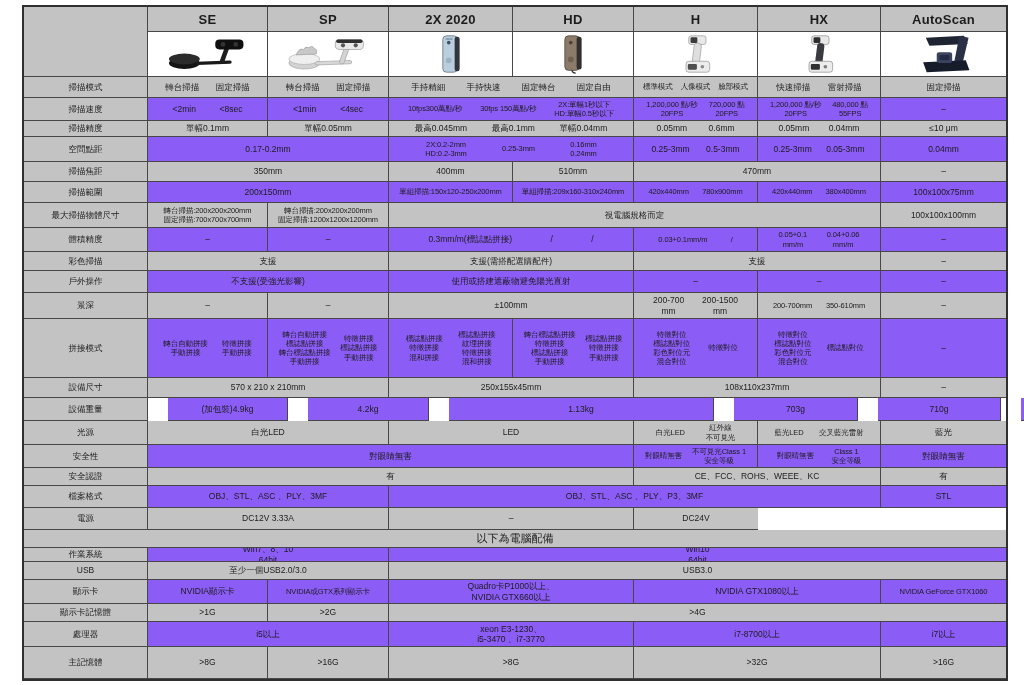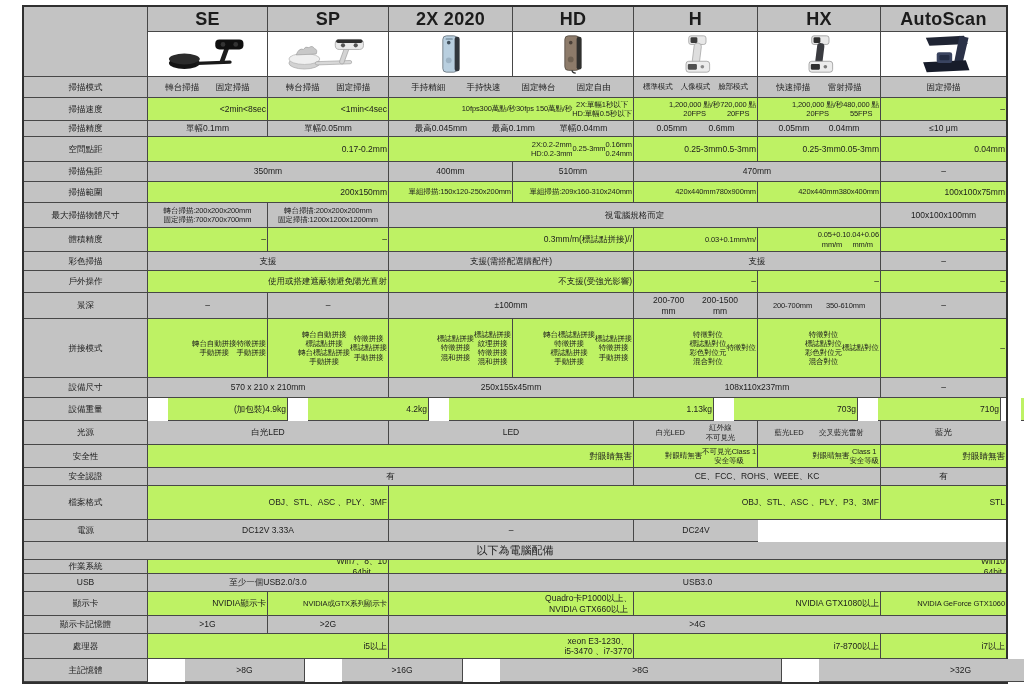--- a/index.html
+++ b/index.html
@@ -13,25 +13,25 @@
     --cols:124px 120px 121px 124px 121px 124px 123px 125px;
   }
   .row{display:grid;grid-template-columns:var(--cols);}
   .cell{
     border-right:1px solid #474747;border-bottom:1px solid #474747;
     box-sizing:border-box;display:flex;align-items:center;justify-content:space-evenly;
     overflow:hidden;padding:0 1px;
   }
   .row .cell:last-child{border-right:none;}
   .gray{background:#c3c3c3;}
-  .white{background:#bef264;justify-content:flex-end;}
+  .white{background:#8b5cf6;}
   .lbl{background:#c3c3c3;font-size:8.5px;justify-content:center;text-align:center;}
   .no-bottom{border-bottom:none;}
   .hdr{background:#c3c3c3;}
-  .hdr-text{font-size:18px;font-weight:700;letter-spacing:.3px;}
+  .hdr-text{font-size:13px;font-weight:700;letter-spacing:.3px;}
   .img-cell{background:#ffffff;}
   .item{display:flex;flex-direction:column;align-items:center;justify-content:center;text-align:center;}
   .line{font-size:8.5px;line-height:1.22;white-space:nowrap;}
   .compact .line{font-size:7.5px;letter-spacing:-0.1px;}
   .section-cell{grid-column:1 / -1;justify-content:center;}
   .section-cell .line{font-size:11px;}
   svg{display:block;}
 </style>
 </head>
 <body>
@@ -514,26 +514,26 @@
           <div class="line">–</div>
         </div>
       </div>
     </div>
     <div class="row" style="height: 22px;">
       <div class="cell lbl">
         <div class="line">戶外操作</div>
       </div>
       <div class="cell data white" style="grid-column: span 2;">
         <div class="item">
+          <div class="line">不支援(受強光影響)</div>
+        </div>
+      </div>
+      <div class="cell data white" style="grid-column: span 2;">
+        <div class="item">
           <div class="line">使用或搭建遮蔽物避免陽光直射</div>
-        </div>
-      </div>
-      <div class="cell data white" style="grid-column: span 2;">
-        <div class="item">
-          <div class="line">不支援(受強光影響)</div>
         </div>
       </div>
       <div class="cell data white">
         <div class="item">
           <div class="line">–</div>
         </div>
       </div>
       <div class="cell data white">
         <div class="item">
           <div class="line">–</div>
@@ -812,21 +812,21 @@
         <div class="item">
           <div class="line">CE、FCC、ROHS、WEEE、KC</div>
         </div>
       </div>
       <div class="cell data gray">
         <div class="item">
           <div class="line">有</div>
         </div>
       </div>
     </div>
-    <div class="row" style="height: 34px;">
+    <div class="row" style="height: 22px;">
       <div class="cell lbl">
         <div class="line">檔案格式</div>
       </div>
       <div class="cell data white" style="grid-column: span 2;">
         <div class="item">
           <div class="line">OBJ、STL、ASC 、PLY、3MF</div>
         </div>
       </div>
       <div class="cell data white" style="grid-column: span 4;">
         <div class="item">
@@ -968,21 +968,21 @@
         <div class="item">
           <div class="line">i7-8700以上</div>
         </div>
       </div>
       <div class="cell data white">
         <div class="item">
           <div class="line">i7以上</div>
         </div>
       </div>
     </div>
-    <div class="row" style="height: 23px; gap: 37px;">
+    <div class="row" style="height: 32px;">
       <div class="cell lbl">
         <div class="line">主記憶體</div>
       </div>
       <div class="cell data gray">
         <div class="item">
           <div class="line">&gt;8G</div>
         </div>
       </div>
       <div class="cell data gray">
         <div class="item">

